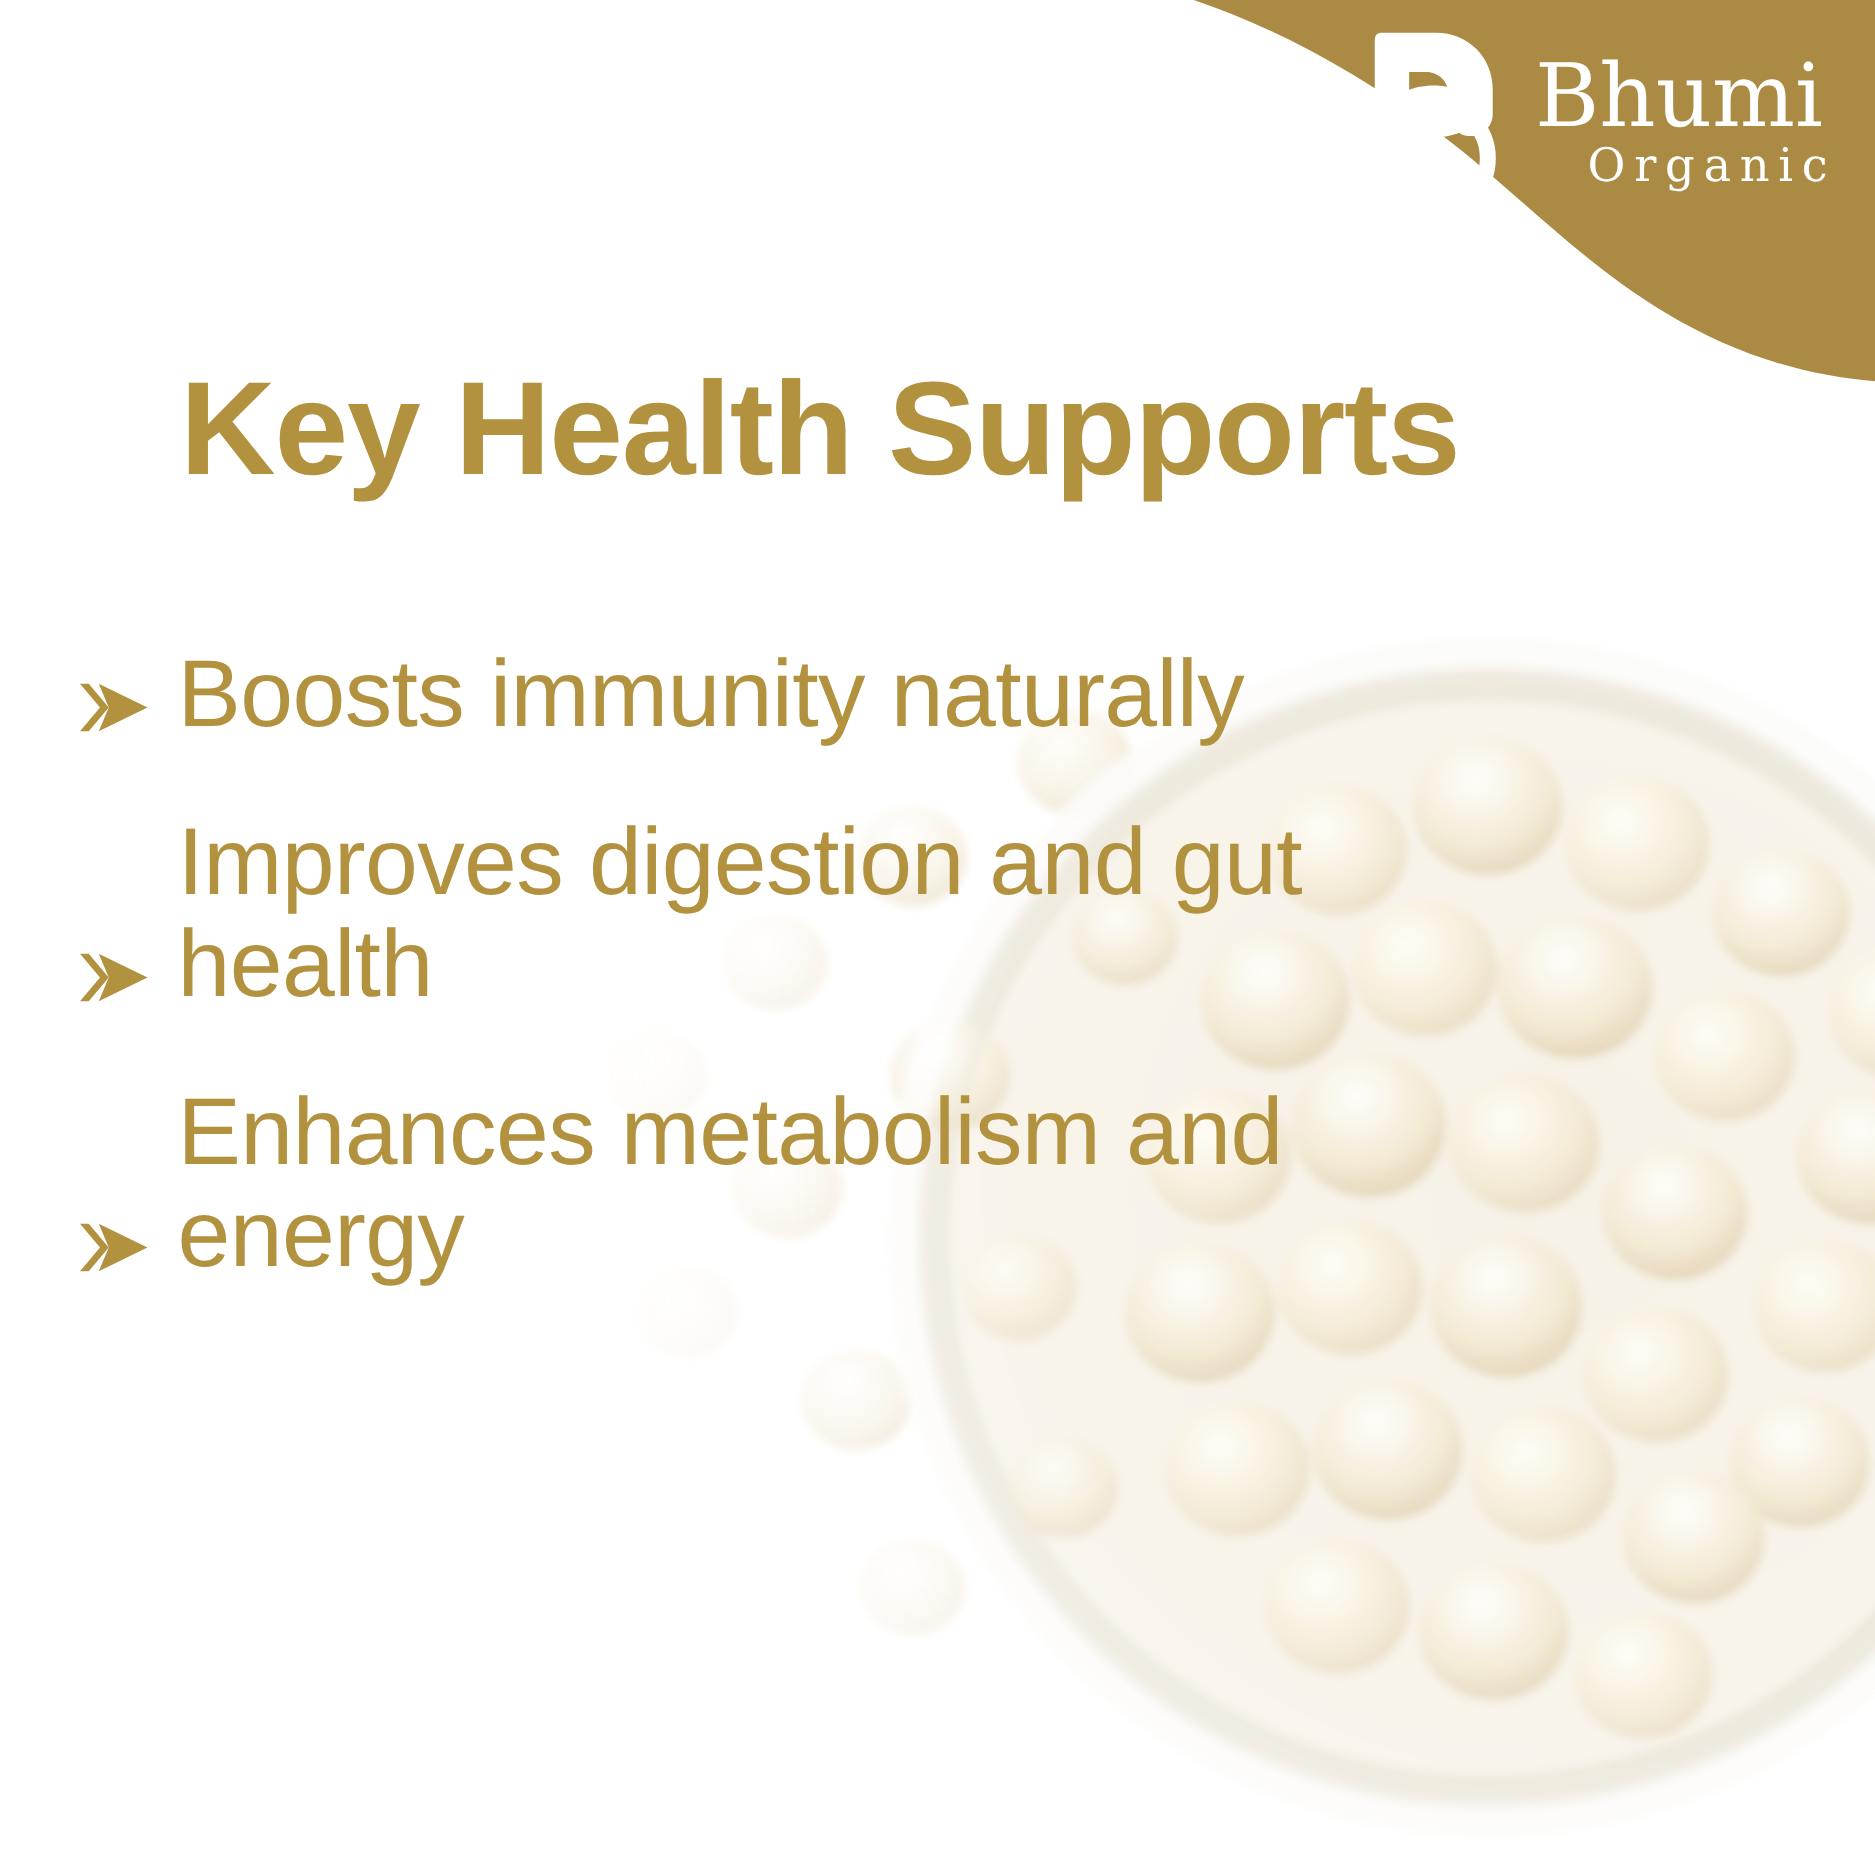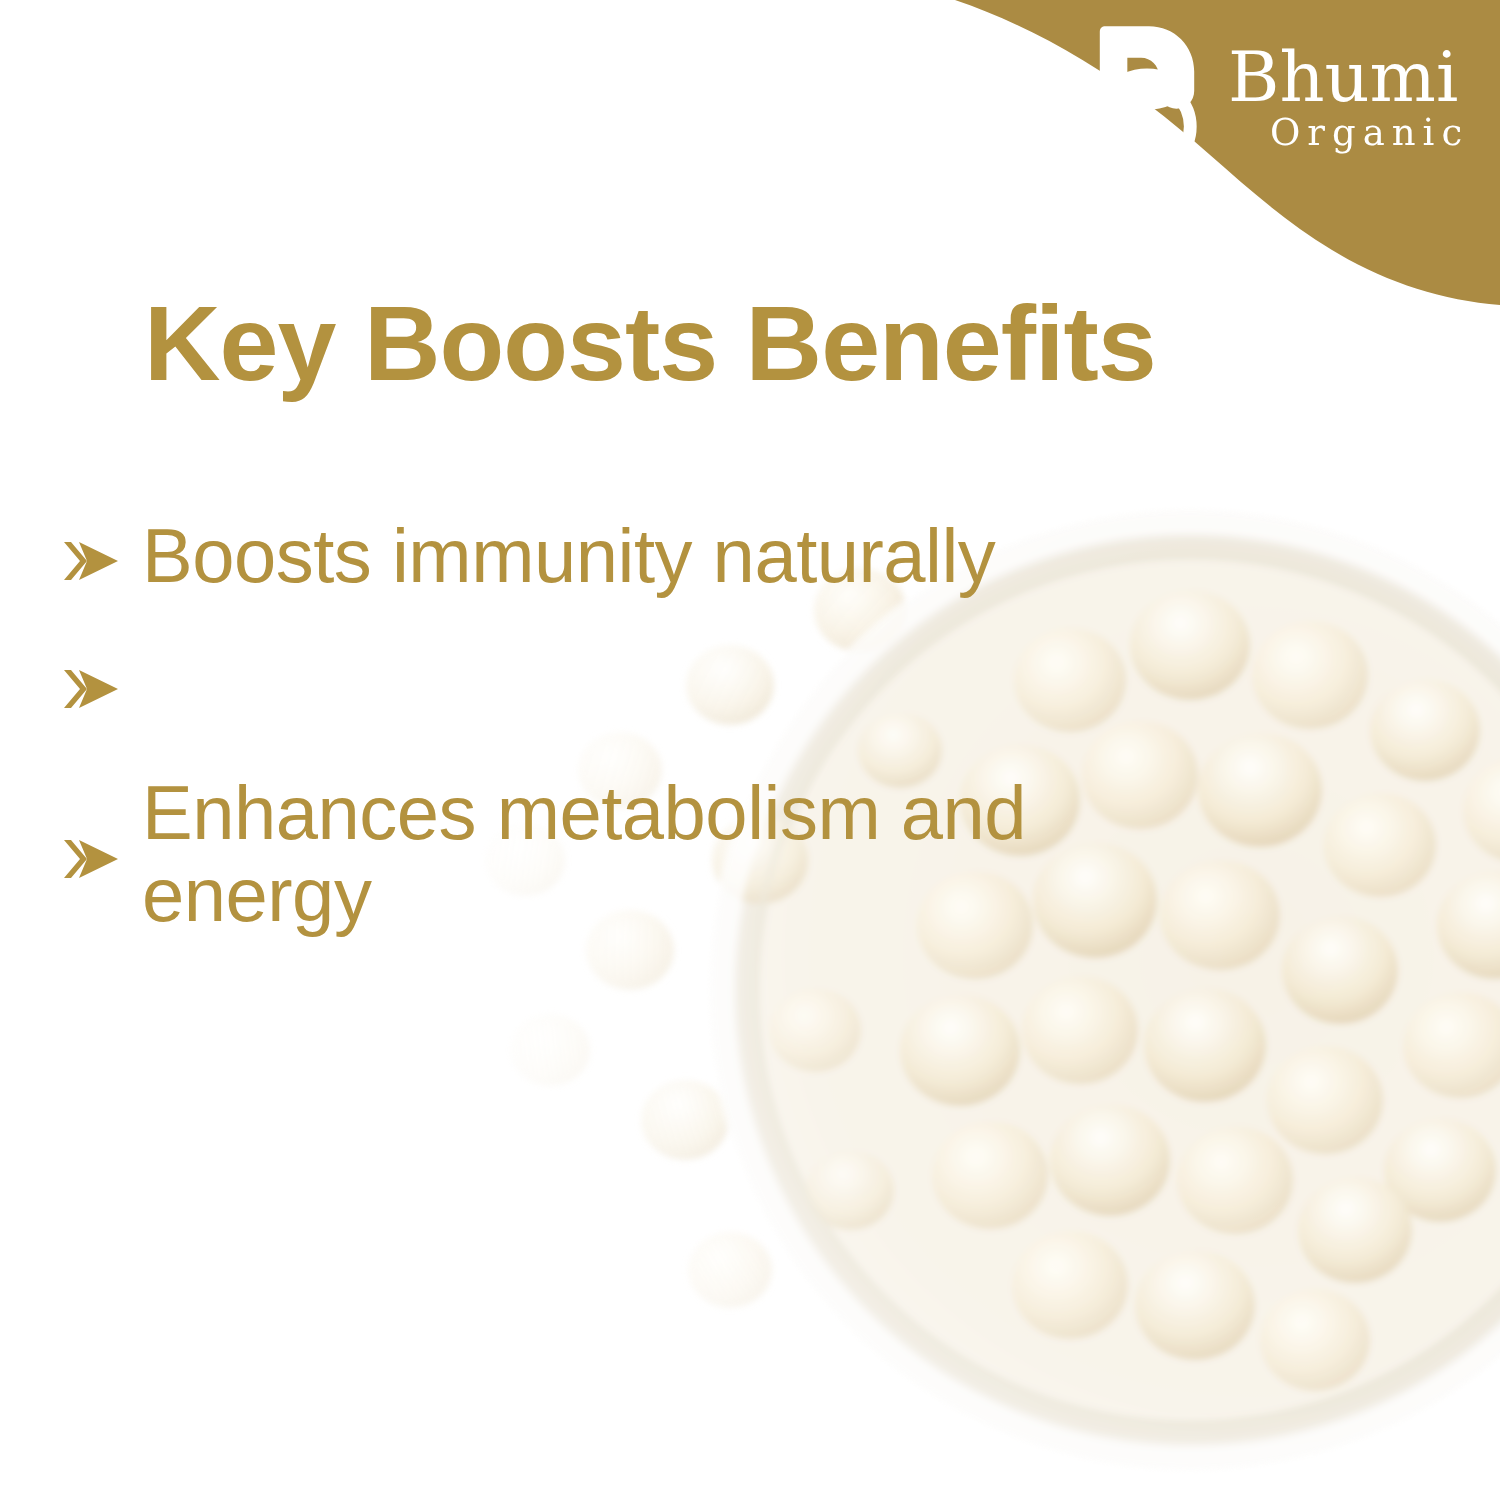--- a/index.html
+++ b/index.html
@@ -88,21 +88,21 @@
     white-space:nowrap;
   }
 
   #benefits {
     position:absolute;
     left:60px; top:515px;
     width:1190px;
   }
   .benefit {
     display:flex;
-    align-items:center;
+    align-items:flex-end;
     margin-bottom:52px;
   }
   .benefit:last-child { margin-bottom:0; }
   .bullet-icon {
     flex:0 0 auto;
     width:62px; height:62px;
     margin-top:9px;
     margin-right:20px;
   }
   .bullet-icon svg { display:block; width:100%; height:100%; }
@@ -227,41 +227,42 @@
       </svg>
     </div>
     <div id="logo-words">
       <div class="logo-brand">Bhumi</div>
       <div class="logo-sub">Organic</div>
     </div>
   </div>
 
   <div id="content">
 
-    <div id="title">Key Boosts Benefits</div>
+    <div id="title">Key Health Supports</div>
 
     <div id="benefits">
 
       <div class="benefit">
         <span class="bullet-icon">
           <svg viewBox="0 0 62 62" xmlns="http://www.w3.org/2000/svg">
             <path d="M4 12 L20 31 L4 50 L11 50 L27 31 L11 12 Z" fill="#b3923f"></path>
             <path d="M19 12 L58 31 L19 50 L27 31 Z" fill="#b3923f"></path>
           </svg>
         </span>
         <span class="benefit-text">Boosts immunity naturally</span>
       </div>
 
       <div class="benefit">
         <span class="bullet-icon">
           <svg viewBox="0 0 62 62" xmlns="http://www.w3.org/2000/svg">
             <path d="M4 12 L20 31 L4 50 L11 50 L27 31 L11 12 Z" fill="#b3923f"></path>
             <path d="M19 12 L58 31 L19 50 L27 31 Z" fill="#b3923f"></path>
           </svg>
         </span>
+        <span class="benefit-text">Improves digestion and gut health</span>
       </div>
 
 
       <div class="benefit">
         <span class="bullet-icon">
           <svg viewBox="0 0 62 62" xmlns="http://www.w3.org/2000/svg">
             <path d="M4 12 L20 31 L4 50 L11 50 L27 31 L11 12 Z" fill="#b3923f"></path>
             <path d="M19 12 L58 31 L19 50 L27 31 Z" fill="#b3923f"></path>
           </svg>
         </span>

